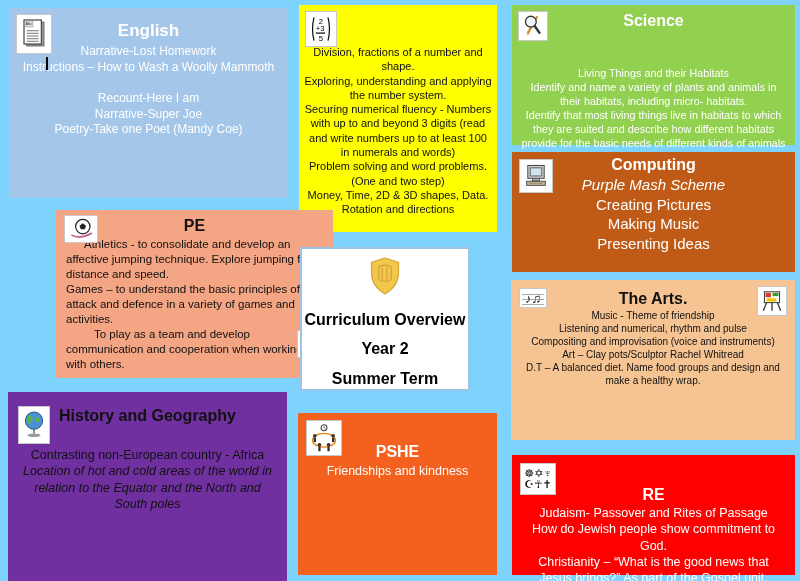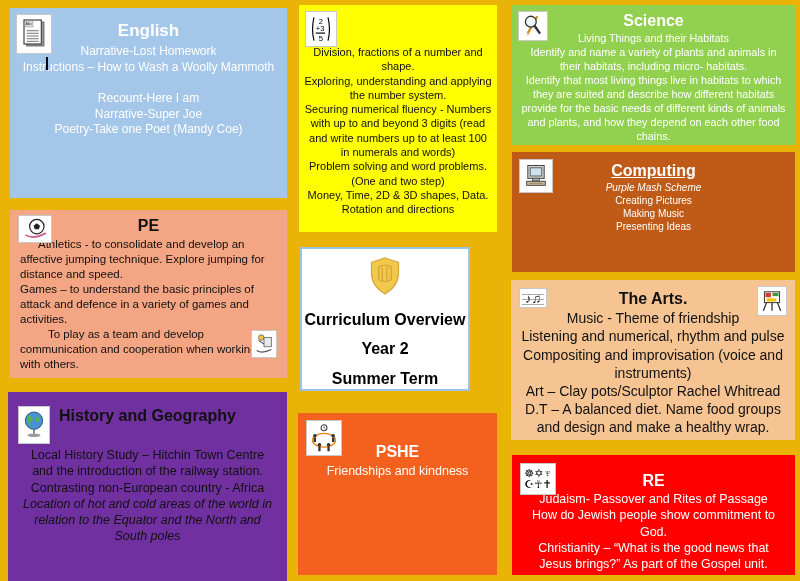--- a/index.html
+++ b/index.html
@@ -1,16 +1,16 @@
 <!DOCTYPE html>
 <html><head>
 <meta charset="utf-8">
 <style>
   html,body{margin:0;padding:0;background:#fff;}
-  #canvas{position:relative;width:800px;height:581px;background:#eab308;overflow:hidden;
+  #canvas{position:relative;width:800px;height:581px;background:#7dd3fc;overflow:hidden;
           font-family:"Liberation Sans",sans-serif;color:#000;}
   .box{position:absolute;box-sizing:border-box;}
   .box h2{margin:0;text-align:center;font-weight:bold;font-size:16px;line-height:1.2;}
   .body{text-align:center;line-height:1.3;}
   .line{min-height:1.28em;}
   .white{color:#fff;}
   .black{color:#111;}
   .it{font-style:italic;}
   .icon{position:absolute;background:#fff;border:1px solid #c8c8c8;display:flex;align-items:center;
         justify-content:center;box-sizing:border-box;overflow:hidden;}
@@ -20,50 +20,50 @@
   .english h2{padding-top:13px;font-size:17px;}
   .english .body{font-size:12px;padding:3px 6px 0 6px;}
   .caret{position:absolute;left:36px;top:49px;width:1.5px;height:13px;background:#000;}
 
   .maths{left:299px;top:5px;width:198px;height:227px;}
   .maths h2{padding-top:9px;}
   .maths .body{font-size:11px;margin-top:40px;padding:0 5px;}
 
   .science{left:512px;top:5px;width:283px;height:140px;}
   .science h2{padding-top:6px;}
-  .science .body{font-size:10.8px;padding:1px 8px 0 8px;}
+  .science .body{font-size:10.8px;padding:1px 8px 0 8px;margin-top:35px;}
 
   .computing{left:512px;top:152px;width:283px;height:120px;}
-  .computing h2{padding-top:9px;text-decoration:underline;}
-  .computing .body{font-size:10px;padding:1px 10px 0 10px;}
+  .computing h2{padding-top:3px;}
+  .computing .body{font-size:15px;padding:1px 10px 0 10px;}
 
   .pe{left:10px;top:210px;width:277px;height:168px;}
   .pe h2{padding-top:6px;}
   .pe .body{font-size:11.5px;text-align:left;padding:2px 8px 0 10px;}
   .pe .p1{text-indent:18px;}
   .pe .p3{text-indent:28px;}
 
   .center-box{left:300px;top:247px;width:170px;height:144px;background:#fff;
               border:2px solid #9dc3e6;text-align:center;}
   .center-box .ct{font-size:16px;font-weight:bold;margin-top:11px;line-height:1.15;}
 
   .arts{left:511px;top:280px;width:284px;height:160px;}
   .arts h2{padding-top:9px;}
-  .arts .body{font-size:14px;padding:1px 10px 0 10px;}
+  .arts .body{font-size:10px;padding:1px 10px 0 10px;}
 
   .history{left:8px;top:392px;width:279px;height:233px;}
   .history h2{padding-top:14px;}
   .history .body{font-size:12.5px;margin-top:22px;padding:0 12px;}
 
   .pshe{left:298px;top:413px;width:199px;height:162px;}
   .pshe h2{padding-top:29px;}
   .pshe .body{font-size:12.5px;padding:2px 10px 0 10px;}
 
   .re{left:512px;top:455px;width:283px;height:120px;}
-  .re h2{padding-top:16px;}
+  .re h2{padding-top:30px;}
   .re .body{font-size:12.5px;padding:1px 14px 0 14px;}
 
   .staff{background:repeating-linear-gradient(#fff 0 4px,#aaa 4px 5px);width:22px;height:16px;
          display:flex;align-items:center;justify-content:center;font-size:13px;color:#222;}
 </style>
 </head>
 <body>
 
 <div id="canvas">
 
@@ -146,21 +146,21 @@
     </span>
     <h2 class="white">Computing</h2>
     <div class="body white">
       <div class="line it">Purple Mash Scheme</div>
       <div class="line">Creating Pictures</div>
       <div class="line">Making Music</div>
       <div class="line">Presenting Ideas</div>
     </div>
   </section>
 
-  <section class="box pe" style="background: rgb(244, 165, 131);">
+  <section class="box pe" style="background: rgb(244, 165, 131); margin-left: 46px;">
     <span class="icon" style="left:8px;top:5px;width:34px;height:28px;">
       <svg viewBox="0 0 24 20" width="30" height="24">
         <circle cx="13.5" cy="8" r="6" fill="#fff" stroke="#222" stroke-width="1"></circle>
         <polygon points="13.5,5.2 16.2,7.2 15.2,10.3 11.8,10.3 10.8,7.2" fill="#222"></polygon>
         <path d="M4,15 Q11,19 21,13.5" stroke="#cc6699" fill="none" stroke-width="1.6"></path>
       </svg>
     </span>
     <span class="icon" style="right:10px;bottom:20px;width:26px;height:28px;">
       <svg viewBox="0 0 24 26" width="22" height="24">
         <circle cx="9" cy="6" r="3" fill="#f5c542" stroke="#555" stroke-width="0.8"></circle>
@@ -220,21 +220,20 @@
       <svg viewBox="0 0 24 28" width="26" height="32">
         <circle cx="12" cy="10" r="8" fill="#4a90d9" stroke="#24557a" stroke-width="0.9"></circle>
         <path d="M8,4.5 q4,2 2.5,5.5 q-3.5,1 -1.5,4.5 q-3,-1 -3.5,-4 q-0.5,-3.5 2.5,-6" fill="#57b24f" stroke="none"></path>
         <path d="M15,6 q3,1.5 2,4.5 q-2.5,1.5 -3.5,-0.5 q-1,-2.5 1.5,-4" fill="#57b24f" stroke="none"></path>
         <line x1="12" y1="18" x2="12" y2="22" stroke="#555" stroke-width="1.2"></line>
         <ellipse cx="12" cy="23.5" rx="6" ry="1.6" fill="#9a9a9a"></ellipse>
       </svg>
     </span>
     <h2 class="black">History and Geography</h2>
     <div class="body black">
-      <div class="line">Local History Study – Hitchin Town Centre and the introduction of the railway station.</div>
       <div class="line">Contrasting non-European country - Africa</div>
       <div class="line it">Location of hot and cold areas of the world in relation to the Equator and the North and South poles</div>
     </div>
   </section>
 
   <section class="box pshe" style="background: rgb(244, 96, 29);">
     <span class="icon" style="left:8px;top:7px;width:36px;height:36px;">
       <svg viewBox="0 0 28 28" width="32" height="32">
         <ellipse cx="14" cy="16" rx="10" ry="6" fill="none" stroke="#e8820c" stroke-width="1.2"></ellipse>
         <circle cx="14" cy="5" r="2.6" fill="none" stroke="#444" stroke-width="0.9"></circle>

